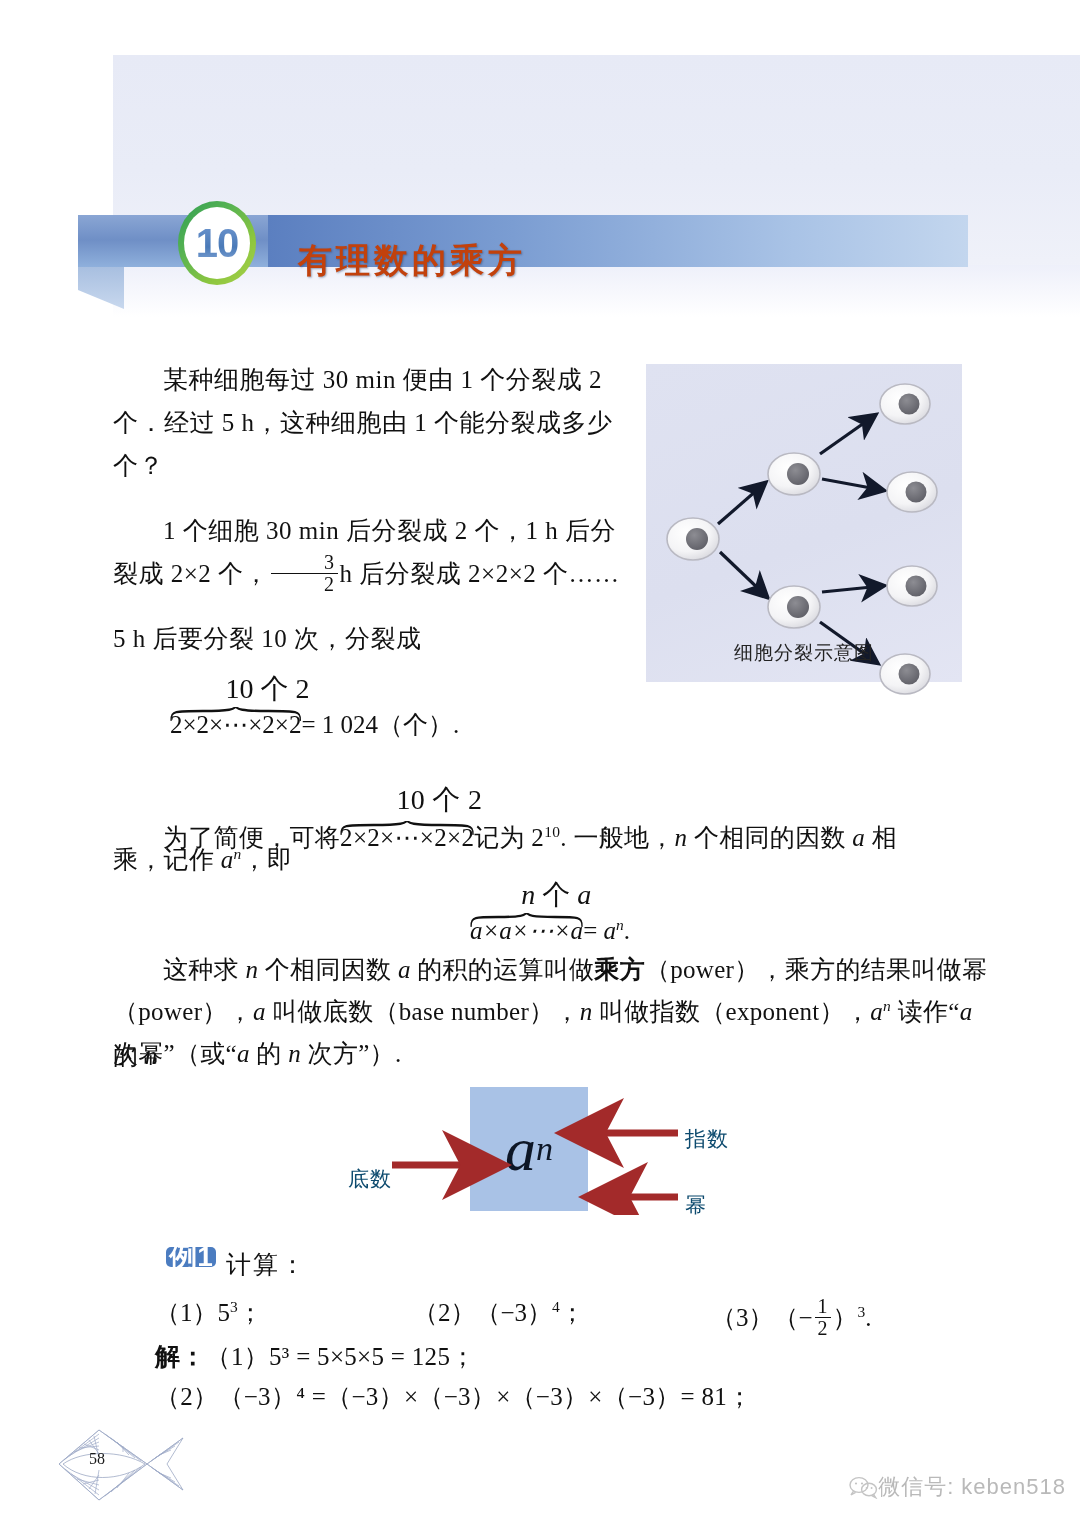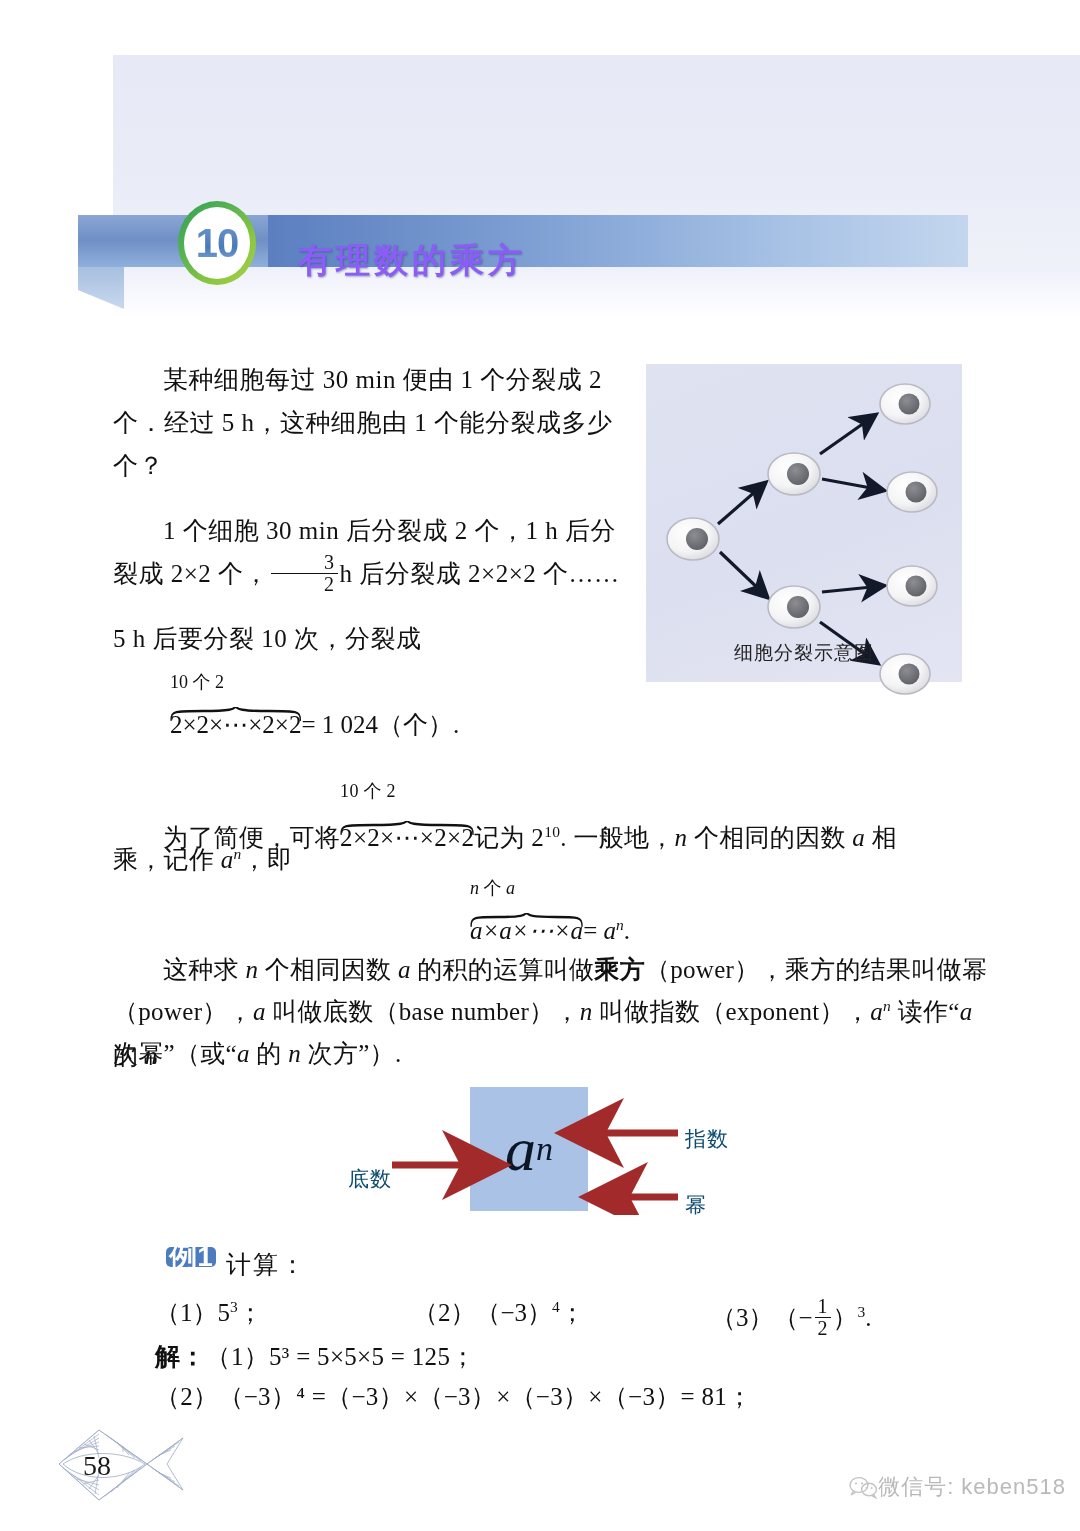--- a/index.html
+++ b/index.html
@@ -65,21 +65,21 @@
     width: 46px;
     height: 42px;
     background: linear-gradient(180deg, #a8bfe0 0%, #c8d8ee 100%);
     clip-path: polygon(0 0, 100% 0, 100% 100%, 0 55%);
   }
   .banner-title {
     position: absolute;
     left: 220px;
     top: 50%;
     transform: translateY(-50%);
-    color: #8b5cf6;
+    color: #c2410c;
     font-family: "Liberation Sans", "DejaVu Sans", sans-serif;
     font-weight: bold;
     font-size: 34px;
     letter-spacing: 4px;
     text-shadow: 1px 1px 2px rgba(40,60,100,0.45);
     white-space: nowrap;
   }
 
   
   .num-badge {
@@ -154,24 +154,24 @@
   
   .braced {
     display: inline-block;
     position: relative;
     vertical-align: baseline;
     padding-top: 38px;
   }
   .braced .lbl {
     position: absolute;
     top: -2px;
-    left: 0;
+    left: 8px;
     width: 100%;
-    text-align: left;
-    font-size: 18px;
+    text-align: right;
+    font-size: 28px;
     white-space: nowrap;
   }
   .braced .brace {
     position: absolute;
     top: 27px;
     left: 0;
     width: 100%;
     height: 14px;
   }
   .braced .expr { white-space: nowrap; }
@@ -292,21 +292,21 @@
     top: 1424px;
     width: 140px;
     height: 86px;
   }
   .page-no {
     position: absolute;
     left: 77px;
     top: 1450px;
     width: 40px;
     text-align: center;
-    font-size: 28px;
+    font-size: 16px;
     color: #1a1a1a;
     font-family: "Liberation Serif", "DejaVu Serif", serif;
   }
   .watermark {
     position: absolute;
     right: 14px;
     top: 1472px;
     display: flex;
     align-items: center;
     color: #b9b9b9;

